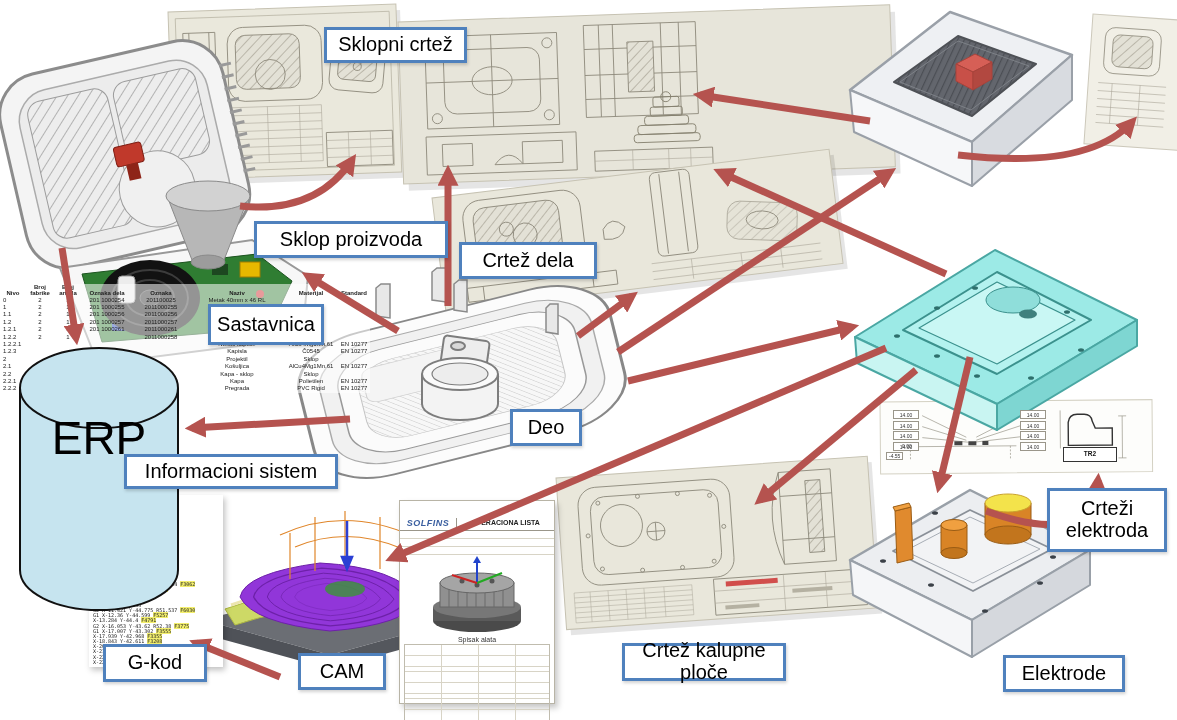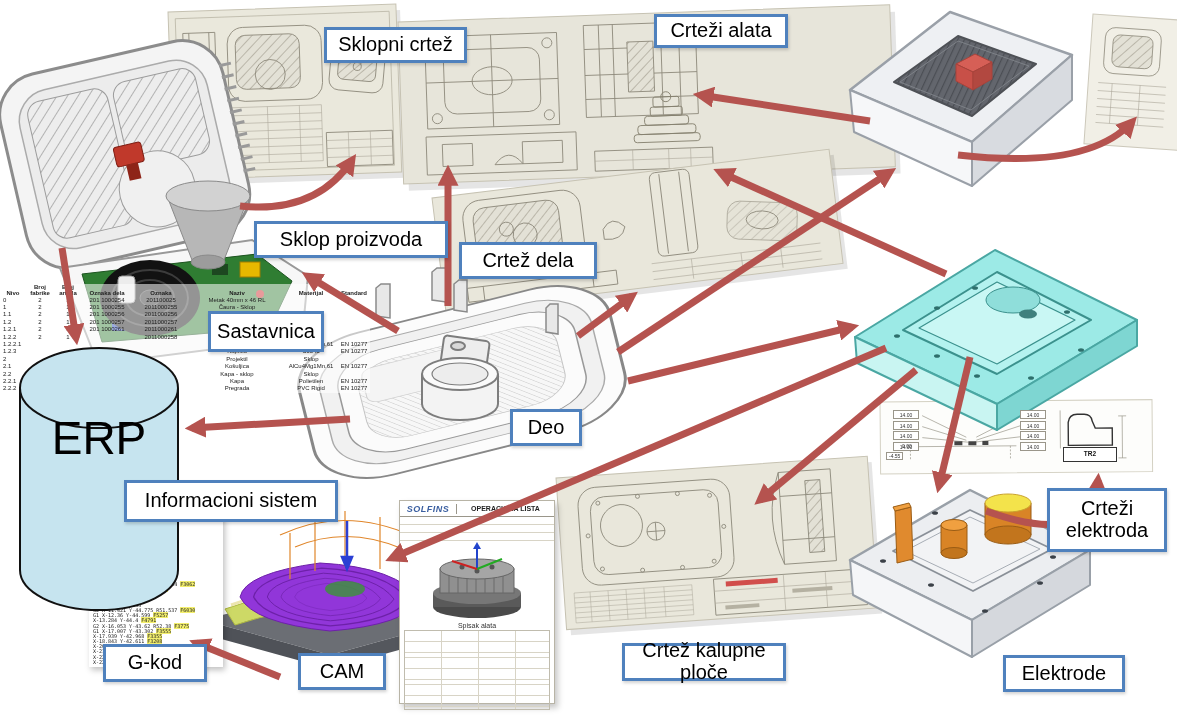--- a/index.html
+++ b/index.html
@@ -22,21 +22,21 @@
   .bom th:nth-child(7){width:52px}.bom th:nth-child(8){width:30px}
   
   .gcode{position:absolute;left:89px;top:495px;width:130px;height:168px;background:#fff;z-index:10;
          box-shadow:2px 3px 6px rgba(0,0,0,.25);font-family:"DejaVu Sans Mono",monospace;
          font-size:5px;line-height:1.04;color:#222;padding:4px 0 0 4px;overflow:hidden;white-space:nowrap;}
   .gl{height:5.2px;}
   .mk{background:var(--c-highlight,#f3ef6d);}
   
   .solfins{position:absolute;left:399px;top:500px;width:154px;height:202px;background:#fff;z-index:10;
            border:1px solid #b8b4a6;box-shadow:3px 4px 6px rgba(0,0,0,.22);font-size:7px;color:#333;}
-  .sol-head{display:flex;border-bottom:1px solid #9a968a;height:15px;align-items:center;}
+  .sol-head{display:flex;border-bottom:1px solid #9a968a;height:15px;align-items:center;margin-top:14px;}
   .sol-logo{width:56px;border-right:1px solid #9a968a;font-weight:bold;font-style:italic;
             font-size:9px;color:var(--c-solfins_blue,#3b5fa0);text-align:center;letter-spacing:.5px;}
   .sol-title{flex:1;text-align:center;font-weight:bold;font-size:7px;color:#222;}
   .sol-row{height:7px;border-bottom:1px solid #d8d4c6;}
   .sol-sub{text-align:center;font-size:7px;color:#333;margin:1px 0;}
   .sol-carousel{display:block;margin:0 auto;}
   .sol-table{height:78px;margin:0 4px;border:1px solid #c0bcae;
      background:repeating-linear-gradient(90deg,transparent 0 36px,#d8d4c6 36px 37px),
                 repeating-linear-gradient(180deg,transparent 0 4.8px,#d8d4c6 4.8px 5.4px);}
   
@@ -627,24 +627,23 @@
       <path d="M916,370 L760,500" marker-end="url(#ah)"></path>
       <path d="M970,357 L939,486" marker-end="url(#ah)"></path>
       <path d="M886,348 L392,558" marker-end="url(#ah)"></path>
       <path d="M280,677 L196,643" marker-end="url(#ah)"></path>
       <path d="M986,511 Q1092,549 1098,480" marker-end="url(#ah)"></path>
       <path d="M958,155 Q1088,170 1132,122" marker-end="url(#ah)"></path>
     </g>
   </svg>
 
   <div class="lbl" style="left:324px;top:27px;width:143px;height:36px">Sklopni crtež</div>
-  <div class="lbl" style="left:654px;top:14px;width:134px;height:34px">Crteži alata</div>
   <div class="lbl" style="left:254px;top:221px;width:194px;height:37px">Sklop proizvoda</div>
   <div class="lbl" style="left:459px;top:242px;width:138px;height:37px">Crtež dela</div>
-  <div class="lbl" style="left:208px;top:311px;width:116px;height:41px">Sastavnica</div>
+  <div class="lbl" style="left:208px;top:304px;width:116px;height:41px">Sastavnica</div>
   <div class="lbl" style="left:510px;top:409px;width:72px;height:37px">Deo</div>
-  <div class="lbl" style="left:124px;top:480px;width:214px;height:42px">Informacioni sistem</div>
+  <div class="lbl" style="left:124px;top:454px;width:214px;height:35px">Informacioni sistem</div>
   <div class="lbl" style="left:1047px;top:488px;width:120px;height:64px">Crteži elektroda</div>
   <div class="lbl" style="left:103px;top:644px;width:104px;height:38px">G-kod</div>
   <div class="lbl" style="left:298px;top:653px;width:88px;height:37px">CAM</div>
   <div class="lbl" style="left:622px;top:643px;width:164px;height:38px">Crtež kalupne ploče</div>
   <div class="lbl" style="left:1003px;top:655px;width:122px;height:37px">Elektrode</div>
 </div>
 
 </body></html>

